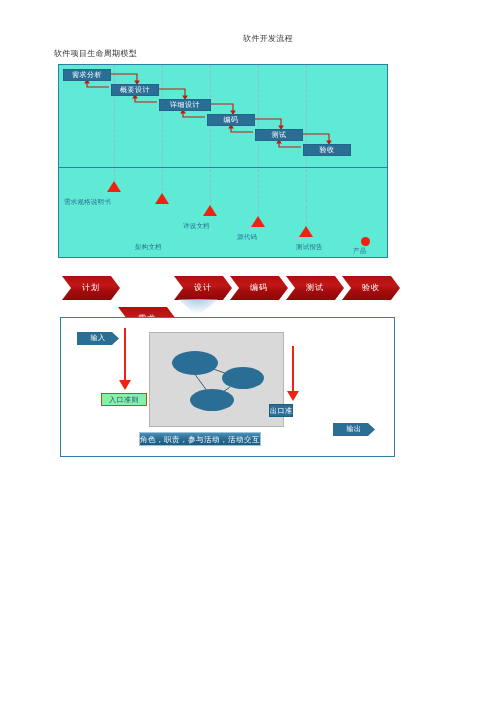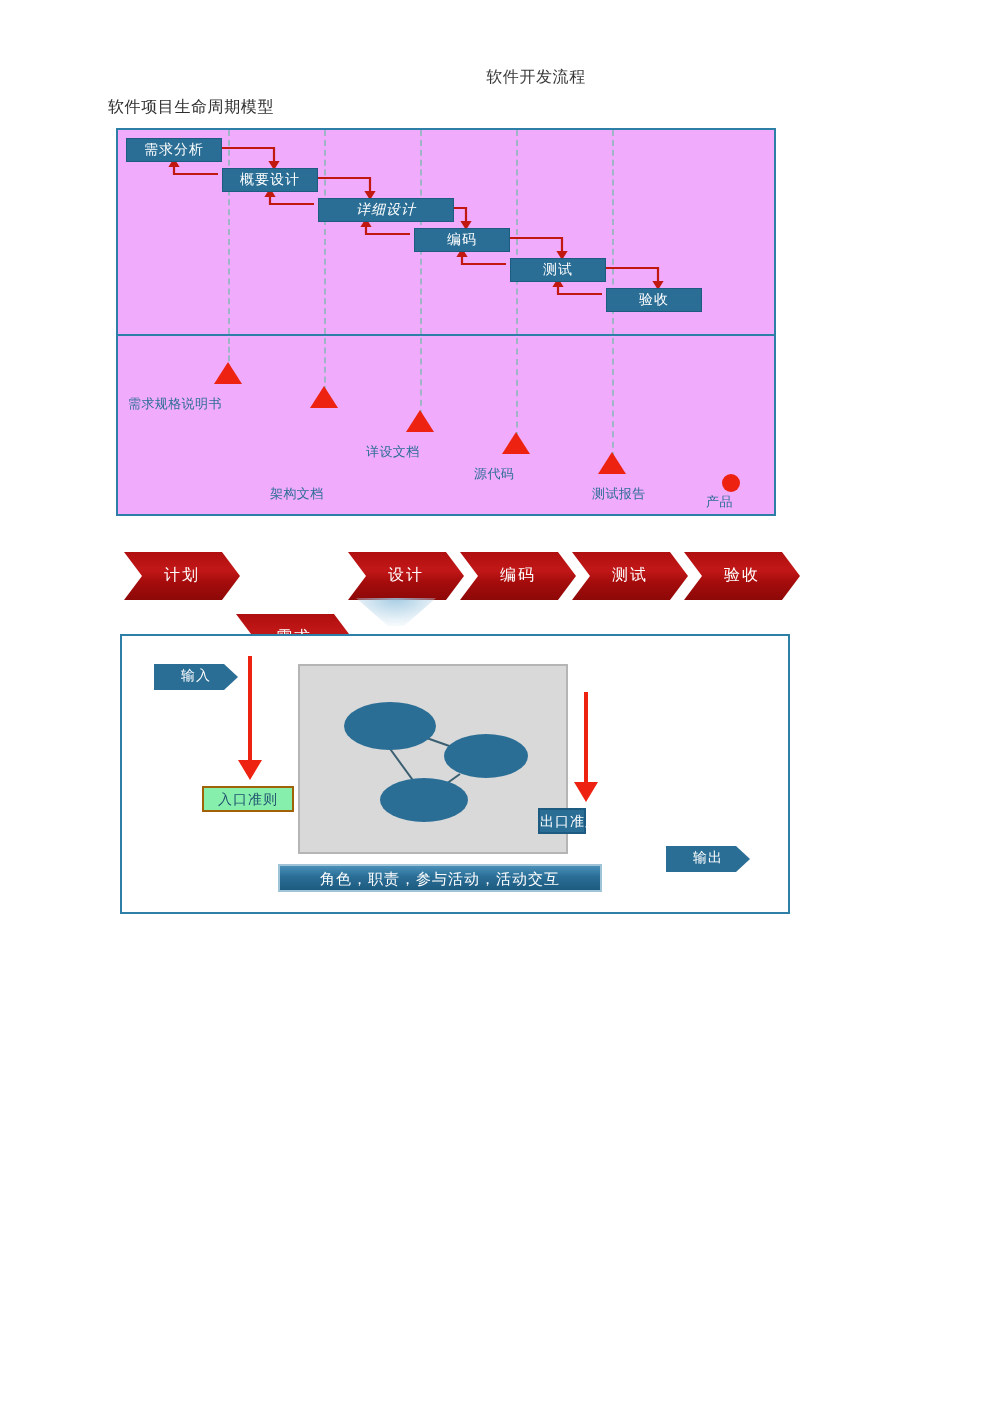--- a/index.html
+++ b/index.html
@@ -45,21 +45,21 @@
   }
 
   
   .waterfall {
     position: absolute;
     left: 58px; top: 64px;
     width: 330px;
     height: 194px;
     border: 1px solid #2d7fa8;
     box-sizing: border-box;
-    background: #f0abfc;
+    background: #5eead4;
   }
   .waterfall .upper {
     position: absolute;
     left: 0; top: 0;
     width: 100%;
     height: 103px;
     border-bottom: 1px solid #2d7fa8;
     box-sizing: border-box;
   }
   .vline {
@@ -267,21 +267,21 @@
           <polygon points="124,44 121.2,48.5 126.8,48.5"></polygon>
           <polygon points="222,65 219.2,60.5 224.8,60.5"></polygon>
           <polygon points="172,59 169.2,63.5 174.8,63.5"></polygon>
           <polygon points="270,80 267.2,75.5 272.8,75.5"></polygon>
           <polygon points="220,74 217.2,78.5 222.8,78.5"></polygon>
         </g>
       </svg>
 
       <div class="pbox" style="left:4px;top:4px;width:48px;">需求分析</div>
       <div class="pbox" style="left:52px;top:19px;width:48px;">概要设计</div>
-      <div class="pbox" style="left:100px;top:34px;width:68px;font-style:italic;">详细设计</div>
+      <div class="pbox" style="left:100px;top:34px;width:52px;">详细设计</div>
       <div class="pbox" style="left:148px;top:49px;width:48px;">编码</div>
       <div class="pbox" style="left:196px;top:64px;width:48px;">测试</div>
       <div class="pbox" style="left:244px;top:79px;width:48px;">验收</div>
     </div>
 
     <div style="position:absolute;left:0;top:104px;width:100%;height:89px;">
       <div class="vline-low" style="left:55px;top:0;height:16px;"></div>
       <div class="vline-low" style="left:103px;top:0;height:27px;"></div>
       <div class="vline-low" style="left:151px;top:0;height:39px;"></div>
       <div class="vline-low" style="left:199px;top:0;height:50px;"></div>
@@ -333,16 +333,16 @@
         <ellipse cx="62" cy="67" rx="22" ry="11" fill="#2a6e96"></ellipse>
       </svg>
     </div>
 
     <div class="redstem" style="left:231px;top:28px;height:50px;"></div>
     <div class="tri-sm" style="left:226px;top:73px;transform:rotate(180deg);"></div>
     <div class="critbox dark" style="left:208px;top:86px;width:24px;">出口准则</div>
 
     <div class="tagchev" style="left:272px;top:105px;width:42px;">输出</div>
 
-    <div class="caption" style="left:78px;top:114px;width:162px;">角色，职责，参与活动，活动交互</div>
+    <div class="caption" style="left:78px;top:114px;width:122px;">角色，职责，参与活动，活动交互</div>
   </div>
 
 </div>
 
 </body></html>

